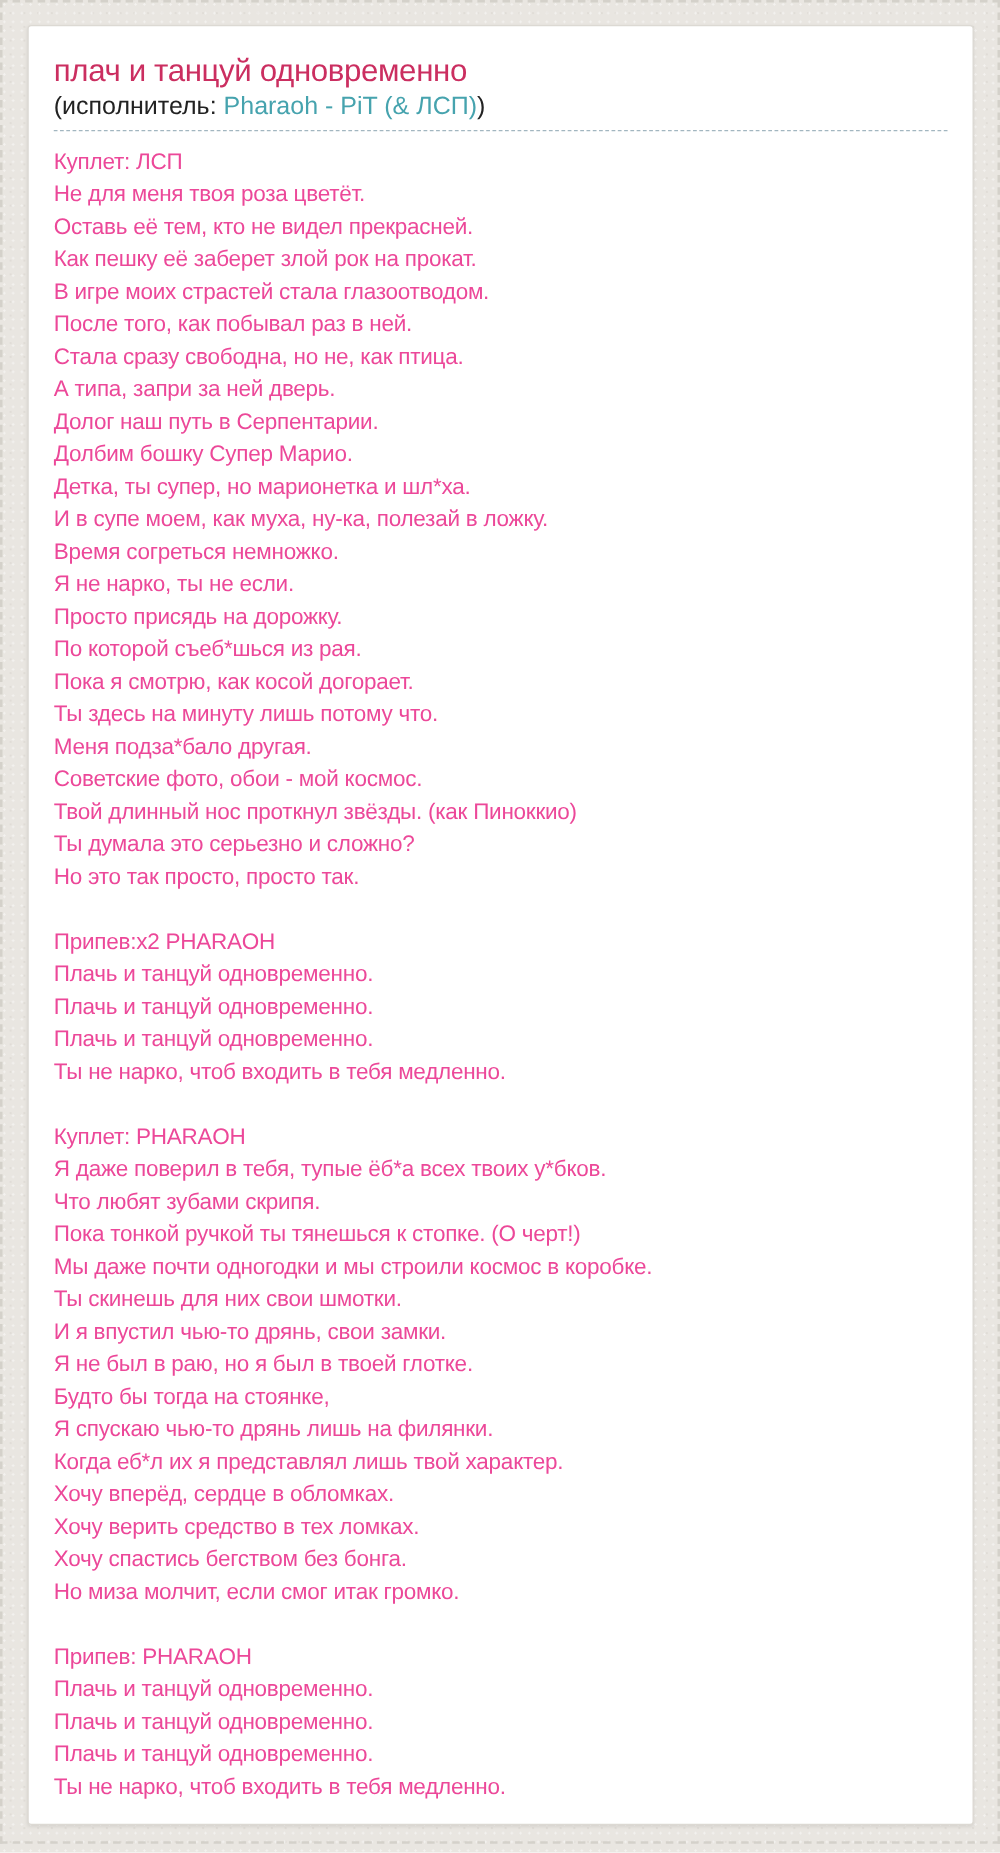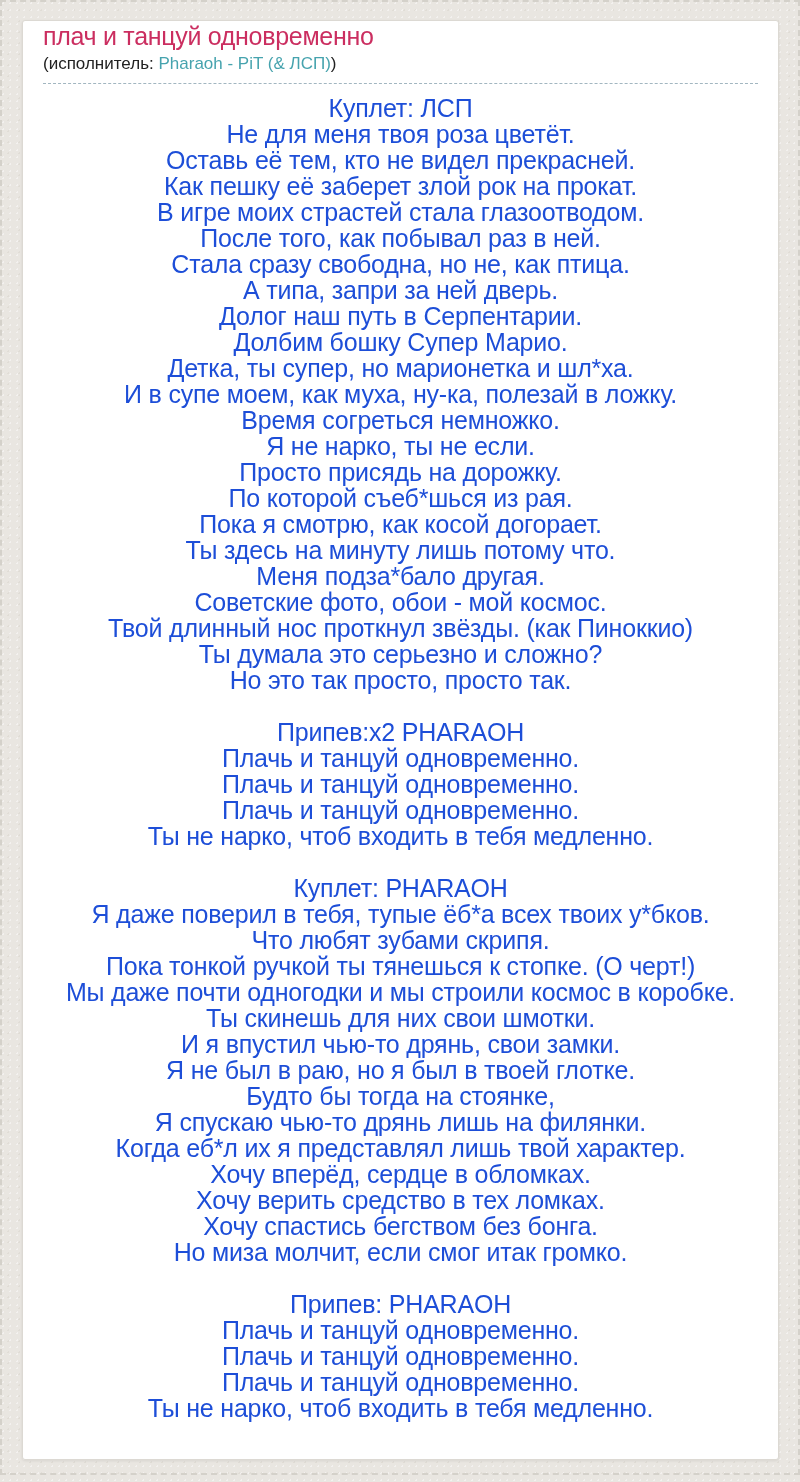--- a/index.html
+++ b/index.html
@@ -20,35 +20,34 @@
   }
   .card {
     position: absolute; left: 22px; top: 20px;
     width: 757px; height: 1440px; box-sizing: border-box;
     background: #ffffff;
     border: 1px solid #dcd9d3; border-radius: 3px;
     box-shadow: 0 1px 3px rgba(0,0,0,0.08);
     padding: 0 20px; overflow: hidden;
   }
   .song-title {
-    margin: 0; 
+    margin: 0; padding-top: 21px;
     font-size: 25px; line-height: 30px; font-weight: 400;
     letter-spacing: -0.3px; color: #cb2e60;
   }
   .artist-line {
     margin: 3px 0 0; padding-bottom: 9px;
-    font-size: 17px; line-height: 20px; color: #222222;
+    font-size: 20px; line-height: 20px; color: #222222;
     border-bottom: 1px dashed #a2b6c0;
   }
   .artist-link { color: #46a3ae; text-decoration: none; cursor: pointer; }
   .lyrics {
     margin-top: 11px;
-    font-size: 25px; line-height: 26px; color: #1d4ed8;
+    font-size: 18px; line-height: 26px; color: #ec4899;
     letter-spacing: -0.2px;
-    text-align: center;
   }
   .lyric-line { white-space: pre; }
 </style>
 </head>
 <body>
 
 <div class="page-frame"></div>
 
 <div class="card">
   <h1 class="song-title" style="color: rgb(203, 46, 96);">плач и танцуй одновременно</h1>

